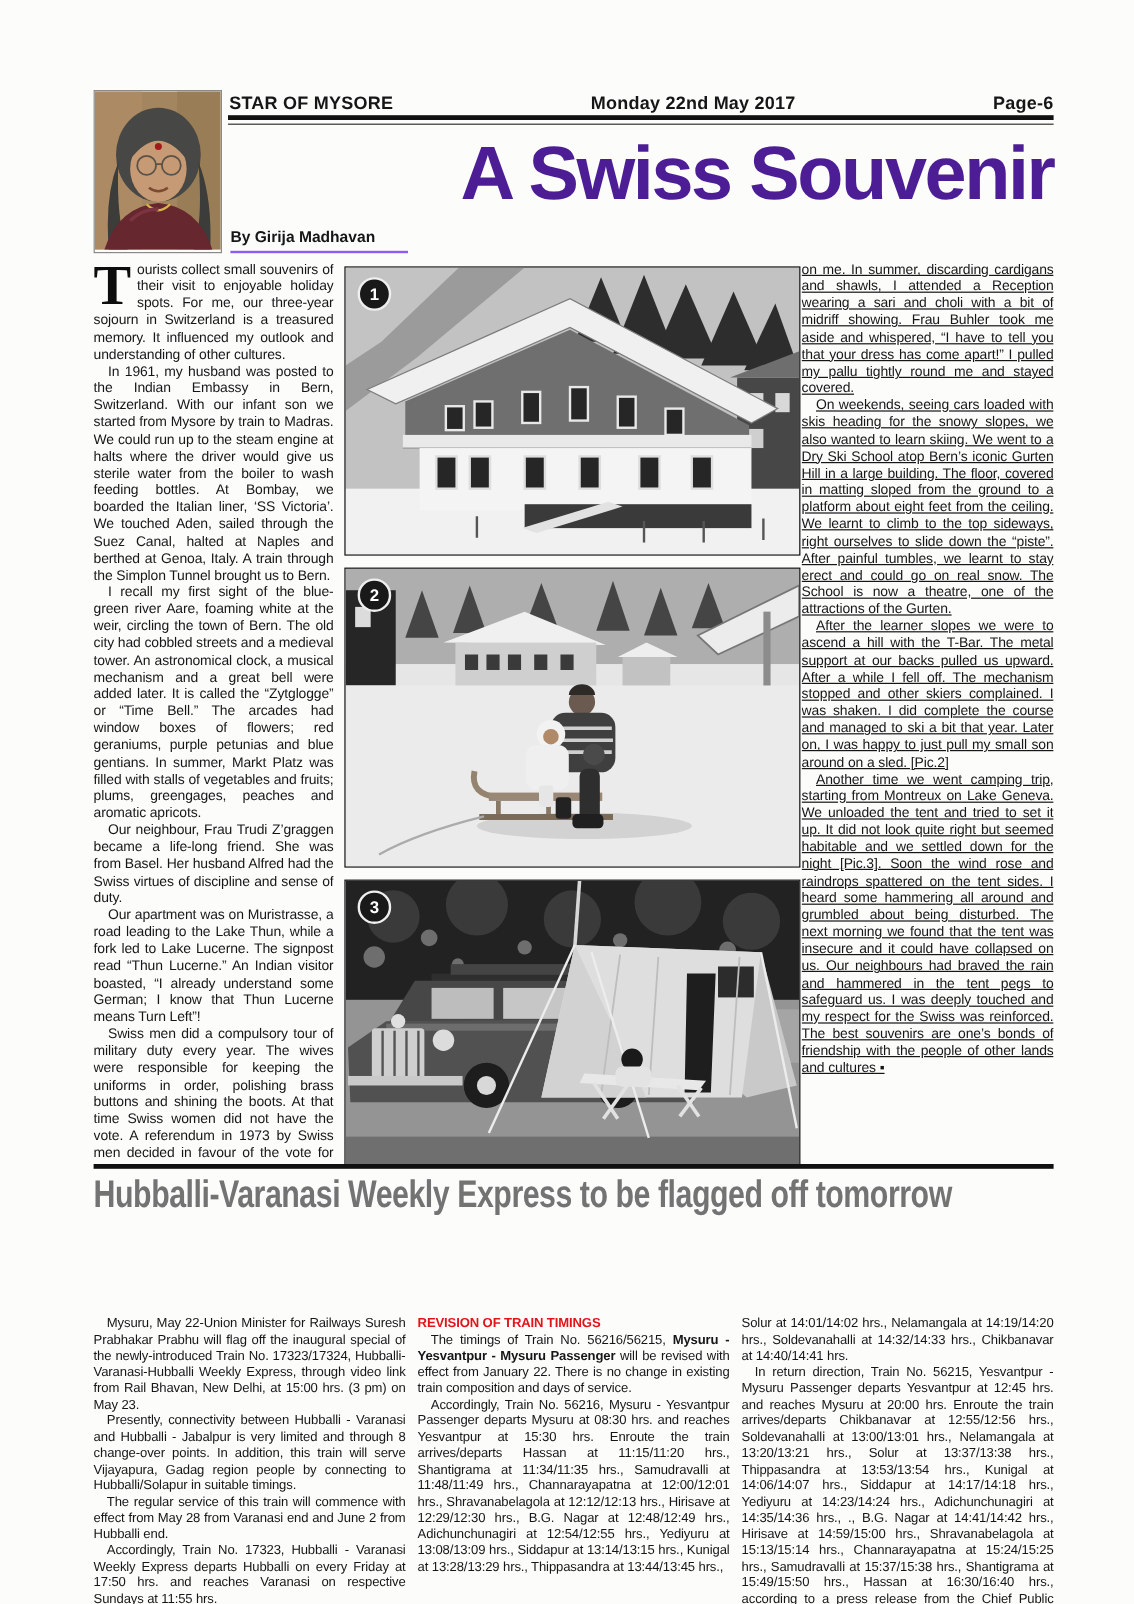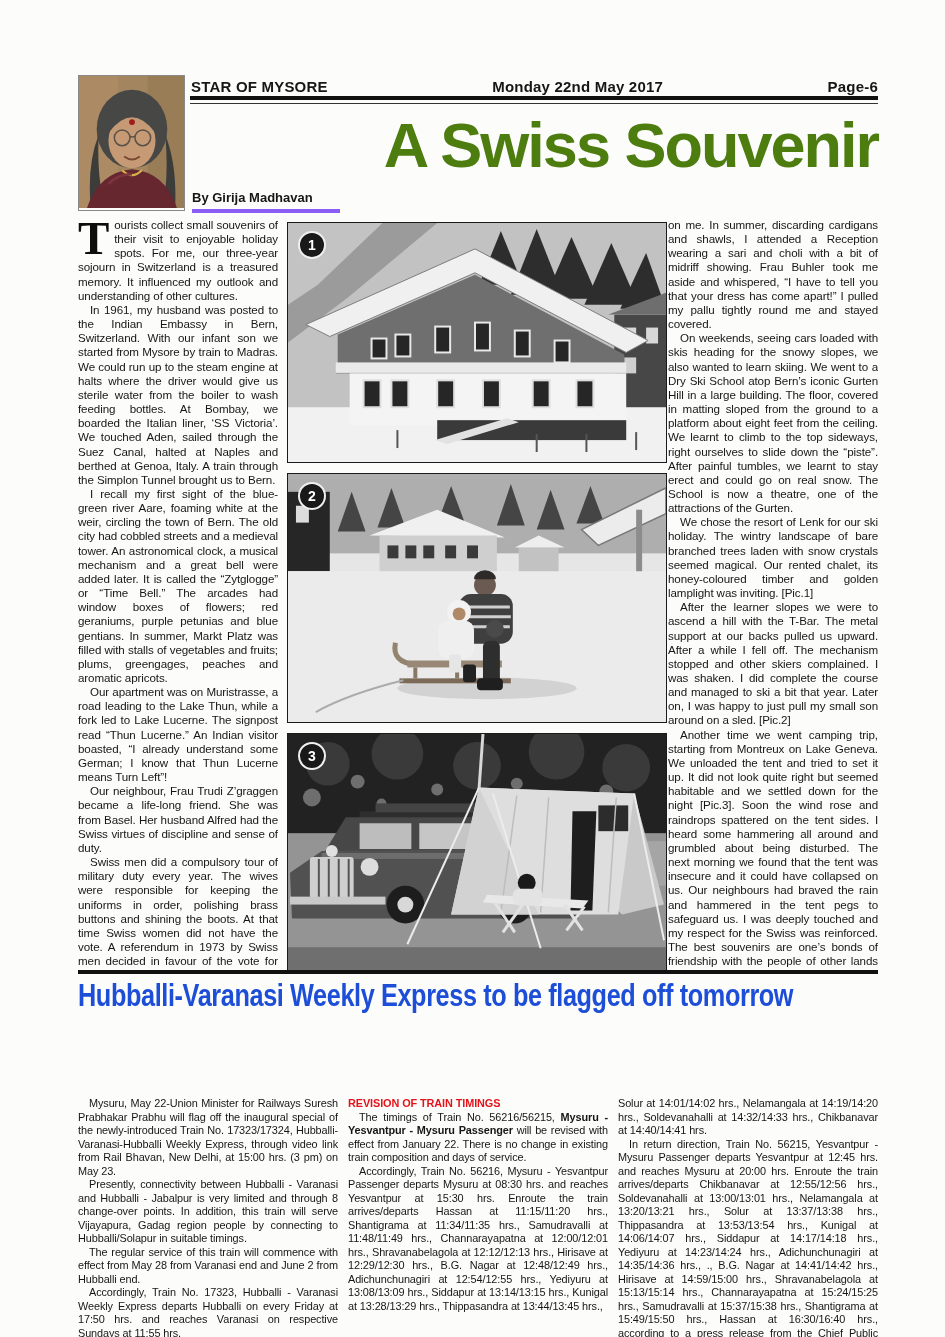--- a/index.html
+++ b/index.html
@@ -9,47 +9,47 @@
   }
   .page{position:absolute;left:78px;top:0;width:800px;height:1031px;}
 
   
   .author-photo{position:absolute;left:0;top:75px;width:107px;height:136px;border:1px solid #8a8a8a;box-sizing:border-box;overflow:hidden;}
   .hdr-row{position:absolute;left:113px;top:78px;width:687px;display:flex;justify-content:space-between;font-weight:bold;font-size:15px;letter-spacing:.2px;}
   .rule-thick{position:absolute;left:112px;top:96px;width:688px;height:4px;background:#111;}
   .rule-thin{position:absolute;left:112px;top:103px;width:688px;height:1px;background:#333;}
   .big-title{
     position:absolute;left:112px;top:106px;width:688px;text-align:right;
-    font-weight:bold;font-size:63px;line-height:78px;letter-spacing:-2px;color:#4d7c0f;
+    font-weight:bold;font-size:63px;line-height:78px;letter-spacing:-2px;color:#4c1d95;
     white-space:nowrap;
   }
-  .byline{position:absolute;left:114px;top:190px;font-size:13px;font-weight:bold;padding-bottom:4px;border-bottom:4px solid #8b5cf6;width:148px;}
+  .byline{position:absolute;left:114px;top:190px;font-size:13px;font-weight:bold;padding-bottom:4px;border-bottom:2px solid #8b5cf6;width:148px;}
 
   
   .col{position:absolute;top:218px;overflow:hidden;height:752px;}
   .col-left{left:0;width:200px;}
-  .col-right{left:590px;width:210px;}
+  .col-right{left:590px;width:210px;text-decoration:underline;}
   .col p{margin:0;font-size:11.6px;line-height:14.15px;text-align:justify;text-indent:12px;letter-spacing:-.1px;}
   .col p.first{text-indent:0;}
   .dropcap{float:left;font-family:"Liberation Serif",serif;font-weight:bold;font-size:47px;line-height:37px;margin:2px 5px 0 0;color:#0d0d0d;}
 
   .photos{position:absolute;left:209px;top:218px;width:380px;height:752px;}
   .photo{position:absolute;left:0;width:380px;border:1px solid #1a1a1a;box-sizing:border-box;background:#cfcfcf;overflow:hidden;}
   .photo svg{display:block;width:100%;height:100%;}
   .badge{
     position:absolute;left:10px;top:8px;width:24px;height:24px;border-radius:50%;
     background:#191919;color:#fff;font-weight:bold;font-size:14px;line-height:24px;text-align:center;
     border:2px solid #efefef;box-sizing:content-box;
   }
 
   
   .rule-bottom{position:absolute;left:0;top:970px;width:800px;height:4px;background:#111;}
   .train-headline{
     position:absolute;left:0;top:977px;width:800px;white-space:nowrap;
-    font-weight:bold;font-size:32px;line-height:36px;color:#1d4ed8;
+    font-weight:bold;font-size:32px;line-height:36px;color:#737373;
   }
   .train-headline span{display:inline-block;transform:scaleX(.79);transform-origin:0 50%;letter-spacing:-.5px;}
   .tcol{position:absolute;top:1057px;width:260px;margin-top:40px;}
   .tcol1{left:0;}
   .tcol2{left:270px;}
   .tcol3{left:540px;}
   .tcol p{margin:0;font-size:10.9px;line-height:13.5px;text-align:justify;text-indent:11px;letter-spacing:-.1px;}
   .tcol p.flush{text-indent:0;}
   .subhead{color:#e41319;font-weight:bold;text-align:center;font-size:14.5px;line-height:20px;margin:2px 0 1px 0;text-indent:0 !important;}
   .b{font-weight:bold;}
@@ -88,22 +88,22 @@
   <div class="rule-thick"></div>
   <div class="rule-thin"></div>
 
   <div class="big-title">A Swiss Souvenir</div>
   <div class="byline">By Girija Madhavan</div>
 
   <div class="col col-left">
     <p class="first"><span class="dropcap">T</span><span>ourists collect small souvenirs of their visit to enjoyable holiday spots. For me, our three-year sojourn in Switzerland is a treasured memory. It influenced my outlook and understanding of other cultures.</span></p>
     <p>In 1961, my husband was posted to the Indian Embassy in Bern, Switzerland. With our infant son we started from Mysore by train to Madras. We could run up to the steam engine at halts where the driver would give us sterile water from the boiler to wash feeding bottles. At Bombay, we boarded the Italian liner, ‘SS Victoria’. We touched Aden, sailed through the Suez Canal, halted at Naples and berthed at Genoa, Italy. A train through the Simplon Tunnel brought us to Bern.</p>
     <p>I recall my first sight of the blue-green river Aare, foaming white at the weir, circling the town of Bern. The old city had cobbled streets and a medieval tower. An astronomical clock, a musical mechanism and a great bell were added later. It is called the “Zytglogge” or “Time Bell.” The arcades had window boxes of flowers; red geraniums, purple petunias and blue gentians. In summer, Markt Platz was filled with stalls of vegetables and fruits; plums, greengages, peaches and aromatic apricots.</p>
+    <p>Our neighbour, Frau Trudi Z’graggen became a life-long friend. She was from Basel. Her husband Alfred had the Swiss virtues of discipline and sense of duty.</p>
     <p>Our apartment was on Muristrasse, a road leading to the Lake Thun, while a fork led to Lake Lucerne. The signpost read “Thun Lucerne.”  An Indian visitor boasted, “I already understand some German; I know that Thun Lucerne means Turn Left”!</p>
-    <p>Our neighbour, Frau Trudi Z’graggen became a life-long friend. She was from Basel. Her husband Alfred had the Swiss virtues of discipline and sense of duty.</p>
     <p>Swiss men did a compulsory tour of military duty every year. The wives were responsible for keeping the uniforms in order, polishing brass buttons and shining the boots. At that time Swiss women did not have the vote. A referendum in 1973 by Swiss men decided in favour of the vote for women.</p>
 
   </div>
 
   <div class="photos">
 
     <div class="photo" style="top:4px;height:241px;">
       <svg viewBox="0 0 380 240" preserveAspectRatio="none">
         <rect width="380" height="240" fill="#c2c2c2"></rect>
         <polygon points="0,0 150,0 60,75 0,120" fill="#9b9b9b"></polygon>
@@ -282,21 +282,20 @@
         <circle cx="240" cy="150" r="9" fill="#1a1a1a"></circle>
         <rect x="226" y="156" width="30" height="17" rx="6" fill="#e3e3e3"></rect>
       </svg>
       <div class="badge">3</div>
     </div>
   </div>
 
   <div class="col col-right">
     <p class="first">on me. In summer, discarding cardigans and shawls, I attended a Reception wearing a sari and choli with a bit of midriff showing. Frau Buhler took me aside and whispered, “I have to tell you that your dress has come apart!” I pulled my pallu tightly round me and stayed covered.</p>
     <p>On weekends, seeing cars loaded with skis heading for the snowy slopes, we also wanted to learn skiing.  We went to a Dry Ski School atop Bern’s iconic Gurten Hill in a large building. The floor, covered in matting sloped from the ground to a platform about eight feet from the ceiling. We learnt to climb to the top sideways, right ourselves to slide down the “piste”. After painful tumbles, we learnt to stay erect and could go on real snow. The School is now a theatre, one of the attractions of the Gurten.</p>
-    <p>We chose the resort of Lenk for our ski holiday. The wintry landscape of bare branched trees laden with snow crystals seemed magical. Our rented chalet, its honey-coloured timber and golden lamplight was inviting. [Pic.1]</p>
     <p>After the learner slopes we were to ascend a hill with the T-Bar. The metal support at our backs pulled us upward. After a while I fell off. The mechanism stopped and  other skiers complained.  I was shaken. I did complete the course and managed to ski a bit that year. Later on, I was happy to just pull my small son around on a sled. [Pic.2]</p>
     <p>Another time we went camping trip, starting from Montreux on Lake Geneva. We unloaded the tent and tried to set it up. It did not look quite right but seemed habitable and we settled down for the night [Pic.3]. Soon the wind rose and raindrops spattered on the tent sides. I heard some hammering all around and grumbled about being disturbed. The next morning we found that the tent was insecure and it could have collapsed on us. Our neighbours had braved the rain and hammered in the tent pegs to safeguard us. I was deeply touched and my respect for the Swiss was reinforced. The best souvenirs are one’s bonds of friendship with the people of other lands and cultures ▪</p>
   </div>
 
   <div class="rule-bottom"></div>
   <div class="train-headline"><span>Hubballi-Varanasi Weekly Express to be flagged off tomorrow</span></div>
 
   <div class="tcol tcol1">
     <p>Mysuru, May 22-Union Minister for Railways Suresh Prabhakar Prabhu will flag off the inaugural special of the newly-introduced Train No. 17323/17324, Hubballi-Varanasi-Hubballi Weekly Express, through video link from Rail Bhavan, New Delhi, at 15:00 hrs. (3 pm) on May 23.</p>
     <p>Presently, connectivity between Hubballi - Varanasi and Hubballi - Jabalpur is very limited and through 8 change-over points. In addition, this train will serve Vijayapura, Gadag region people by connecting to Hubballi/Solapur in suitable timings.</p>

